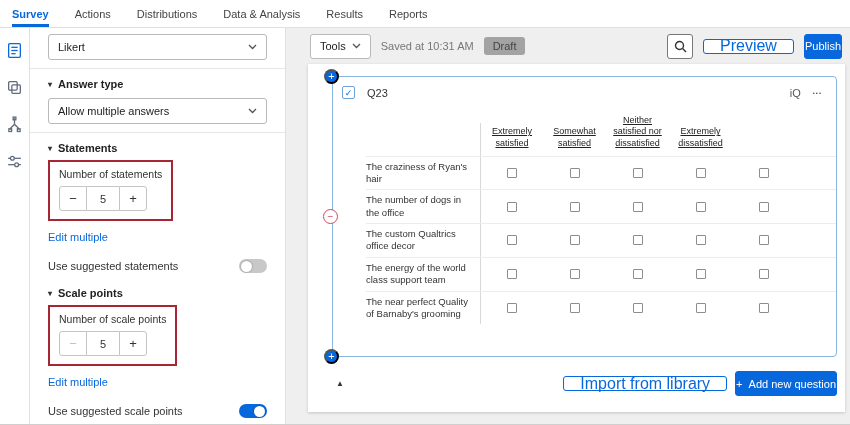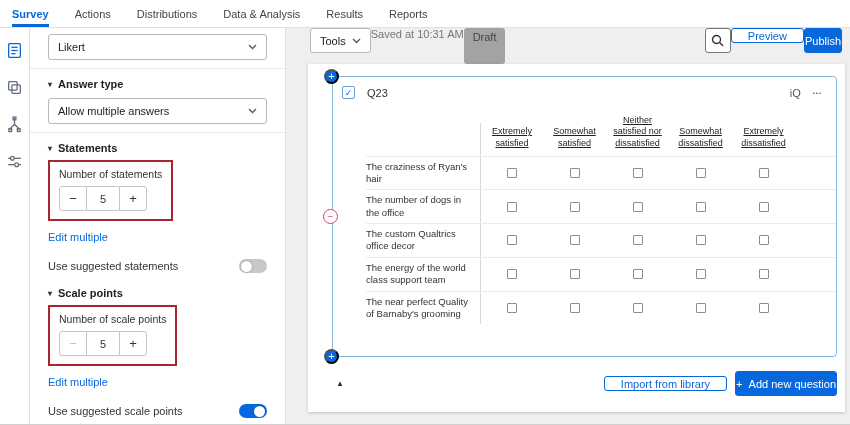--- a/index.html
+++ b/index.html
@@ -37,27 +37,27 @@
   .st-val { flex:1; border-top:1px solid #c4c4c4; border-bottom:1px solid #c4c4c4; display:flex; align-items:center; justify-content:center; background:#fff; }
   .link { color:#0768dd; margin-top:10px; display:inline-block; cursor:pointer; text-decoration:none; }
   .toggle-row { display:flex; align-items:center; justify-content:space-between; margin-top:16px; }
   .toggle { width:28px; height:14px; border-radius:7px; background:#c8c8c8; position:relative; cursor:pointer; flex:0 0 auto; }
   .toggle .knob { position:absolute; top:1.5px; left:2px; width:11px; height:11px; border-radius:50%; background:#fff; box-shadow:0 0 2px rgba(0,0,0,.4); }
   .toggle.on { background:#0768dd; }
   .toggle.on .knob { left:auto; right:2px; }
 
   
   .main { flex:1; background:#efefef; display:flex; flex-direction:column; min-width:0; }
-  .toolbar { flex:0 0 36px; display:flex; padding:0 8px 0 24px; }
+  .toolbar { flex:0 0 36px; display:flex; align-items:center; padding:0 8px 0 24px; gap:10px; }
   .tools-btn { background:#fff; border:1px solid #b9b9b9; border-radius:3px; height:25px; padding:0 9px; display:flex; align-items:center; gap:6px; cursor:pointer; font-size:11px; color:#222; }
   .saved { color:#777; }
   .badge { background:#a3a3a3; border-radius:3px; padding:3px 9px; color:#444; }
   .spacer { flex:1; }
   .icon-btn { width:26px; height:25px; background:#fff; border:1px solid #777; border-radius:3px; display:flex; align-items:center; justify-content:center; cursor:pointer; }
-  .btn-outline { background:#fff; border:1px solid #0768dd; color:#0768dd; border-radius:3px; height:15px; padding:0 16px; cursor:pointer; font-size:11px; display:flex; align-items:center; gap:6px; }
+  .btn-outline { background:#fff; border:1px solid #0768dd; color:#0768dd; border-radius:3px; height:15px; padding:0 16px; cursor:pointer; font-size:16px; display:flex; align-items:center; gap:6px; }
   .btn-primary { background:#0768dd; border:1px solid #0768dd; color:#fff; border-radius:3px; height:25px; padding:0 0; cursor:pointer; font-size:11px; display:flex; align-items:center; gap:6px; }
 
   .canvas { flex:1; background:#fff; margin:0 5px 12px 22px; box-shadow:0 1px 3px rgba(0,0,0,.18); position:relative; padding:12px 8px 0 24px; }
 
   
   .qcard { position:relative; border:1px solid #88b6de; border-radius:4px; background:#fff; height:281px; }
   .plus-circle { position:absolute; width:15px; height:15px; border-radius:50%; background:#0768dd; color:#fff; display:flex; align-items:center; justify-content:center; font-size:11px; line-height:1; cursor:pointer; z-index:2; }
   .plus-top { left:-9px; top:-8px; }
   .plus-bottom { left:-9px; bottom:-8px; }
   .minus-circle { position:absolute; left:-10px; top:132px; width:15px; height:15px; border-radius:50%; background:#fff; border:1px solid #cf4a5e; color:#cf4a5e; display:flex; align-items:center; justify-content:center; font-size:10px; cursor:pointer; z-index:2; }
@@ -248,21 +248,20 @@
             <span class="dots">•••</span>
           </div>
 
 
           <div class="matrix">
             <div class="m-head">
               <div class="m-corner"></div>
               <div class="m-col">Extremely satisfied</div>
               <div class="m-col">Somewhat satisfied</div>
               <div class="m-col">Neither satisfied nor dissatisfied</div>
-              <div class="m-col">Somewhat dissatisfied</div>
               <div class="m-col">Extremely dissatisfied</div>
             </div>
             <div class="m-row">
               <div class="m-label">The craziness of Ryan's hair</div>
               <div class="m-cell">
                   <span class="cbx"></span>
                 </div>
               <div class="m-cell">
                   <span class="cbx"></span>
                 </div>

